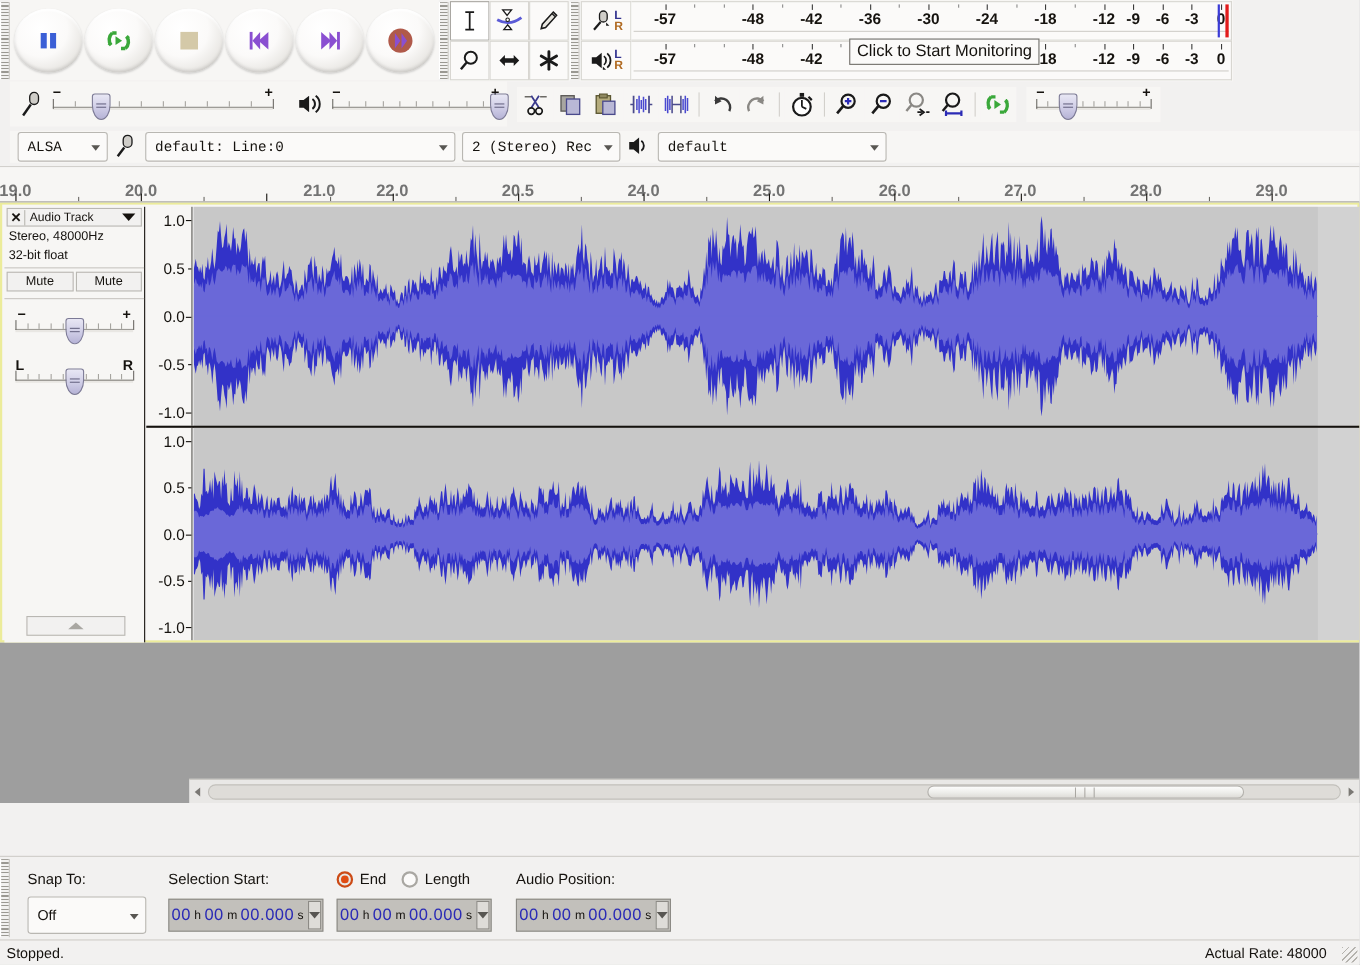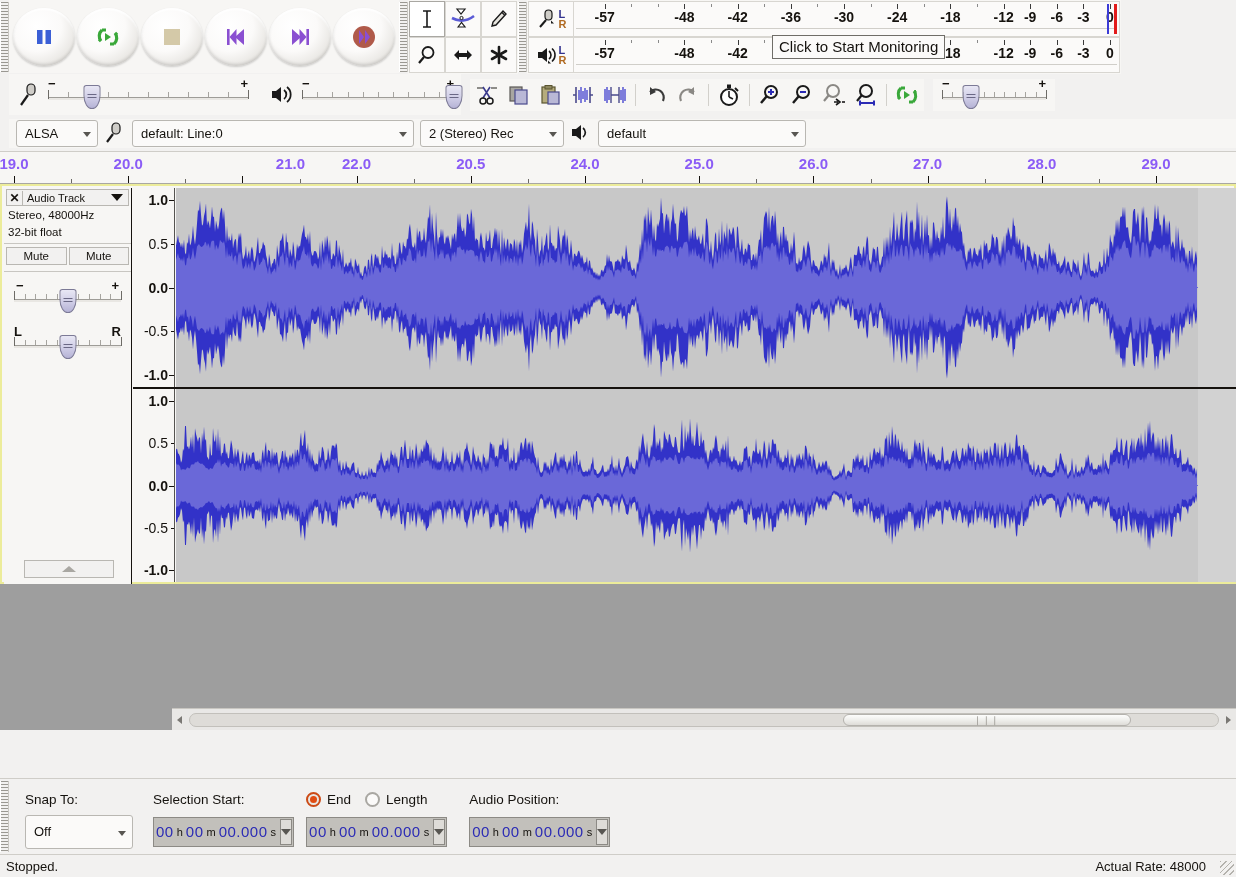--- a/index.html
+++ b/index.html
@@ -126,22 +126,22 @@
   .spin i { display: block; width: 0; height: 0; border-left: 4px solid transparent;
             border-right: 4px solid transparent; }
   .spin i.up { border-bottom: 5px solid #58565 2; border-bottom-color: #585652; }
   .spin i.dn { border-top: 5px solid #585652; }
 
   
   .ruler {
     position: relative; height: 32px; background: #f7f6f4;
     border-bottom: 1px solid #a9a7a2; overflow: hidden;
   }
-  .ruler .rl { position: absolute; top: 3px; font-size: 15px; font-weight: bold;
-               color: #8b5cf6; transform: translateX(-50%); white-space: nowrap; }
+  .ruler .rl { position: absolute; top: 13px; font-size: 15px; font-weight: bold;
+               color: #737373; transform: translateX(-50%); white-space: nowrap; }
   .ruler .rt { position: absolute; bottom: 0; width: 1px; background: #15120e; }
   .ruler .rt.maj { height: 7px; }
   .ruler .rt.min { height: 4px; background: #6b6964; }
 
   
   .trackarea { position: relative; height: 546px; background: #9e9e9e; overflow: hidden; }
   .track-focus {
     position: absolute; left: 0; top: 0; width: 1236px; height: 400px;
     border: 2px solid #ecec9a; background: #f7f6f4;
   }
@@ -180,21 +180,21 @@
     background: #f2f1f0; border: 1px solid #b9b7b2;
     display: flex; align-items: center; justify-content: center; cursor: default;
   }
 
   .vruler {
     position: absolute; width: 42px; background: #f7f6f4;
     border-right: 1px solid #555350; text-align: right;
   }
   .vruler .vl { position: absolute; right: 6px; font-size: 14px; color: #15120e;
                 transform: translateY(-50%); white-space: nowrap; }
-  .vruler .vl.bold { font-weight: bold; }
+  .vruler .vl.bold { font-weight: normal; }
   .vruler .vt { position: absolute; right: 0; height: 1px; background: #15120e; }
 
   .wavepane { position: absolute; overflow: hidden; background: #d2d2d2; }
   .wave-clip { position: absolute; left: 0; top: 0; bottom: 0; background: #c8c8c8; }
   .wave-svg { display: block; position: absolute; left: 0; top: 0; }
   .chan-sep { position: absolute; height: 2px; background: #15120e; }
 
   
   .hscroll {
     position: absolute; left: 172px; right: 0; bottom: 0; height: 22px;
@@ -647,21 +647,21 @@
             </div>
           <span class="pm" style="left:0;">−</span>
           <span class="pm" style="right:0;">+</span>
           <div class="thumb" style="left:28%;"></div>
         </div>
       </div>
     </div>
 
     <div class="dock-row row3">
       <div class="grip"></div>
-      <div class="tb" style="padding:0 6px; gap:6px; flex:1;">
+      <div class="tb" style="padding:0 6px; gap:6px; flex:1;font-family:Liberation Mono, monospace;">
         <div class="combo" style="width:82px;">
           <span class="val">ALSA</span>
           <span class="spin">
               <i class="up"></i>
               <i class="dn"></i>
             </span>
         </div>
         <svg width="22" height="24" viewBox="0 0 22 24">
           <rect x="8" y="2" width="8" height="11" rx="4" fill="#cfcdc8" stroke="#1a1a1a" stroke-width="1.2"></rect>
           <path d="M9 13 L3 21" stroke="#1a1a1a" stroke-width="2.2"></path>

